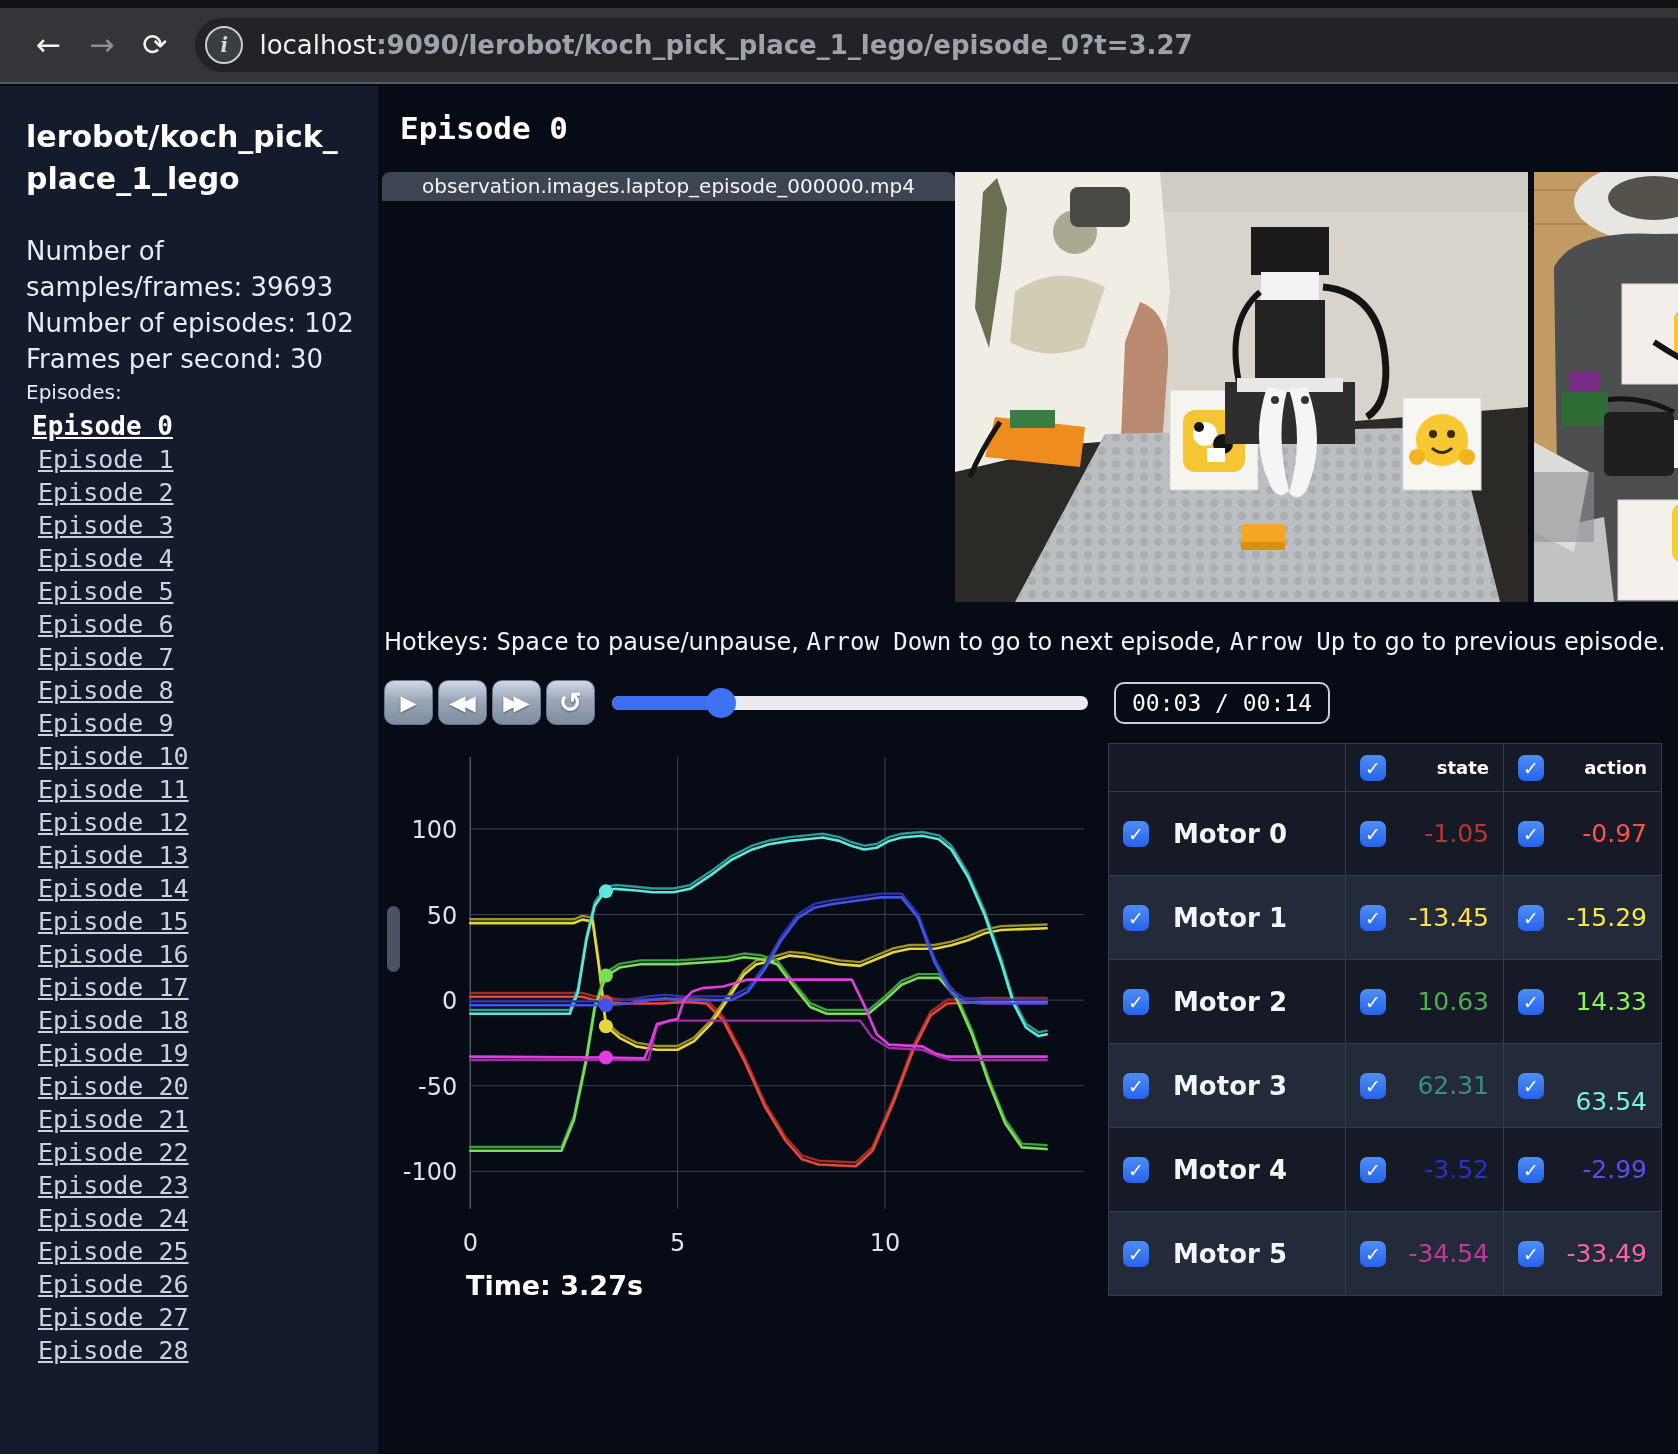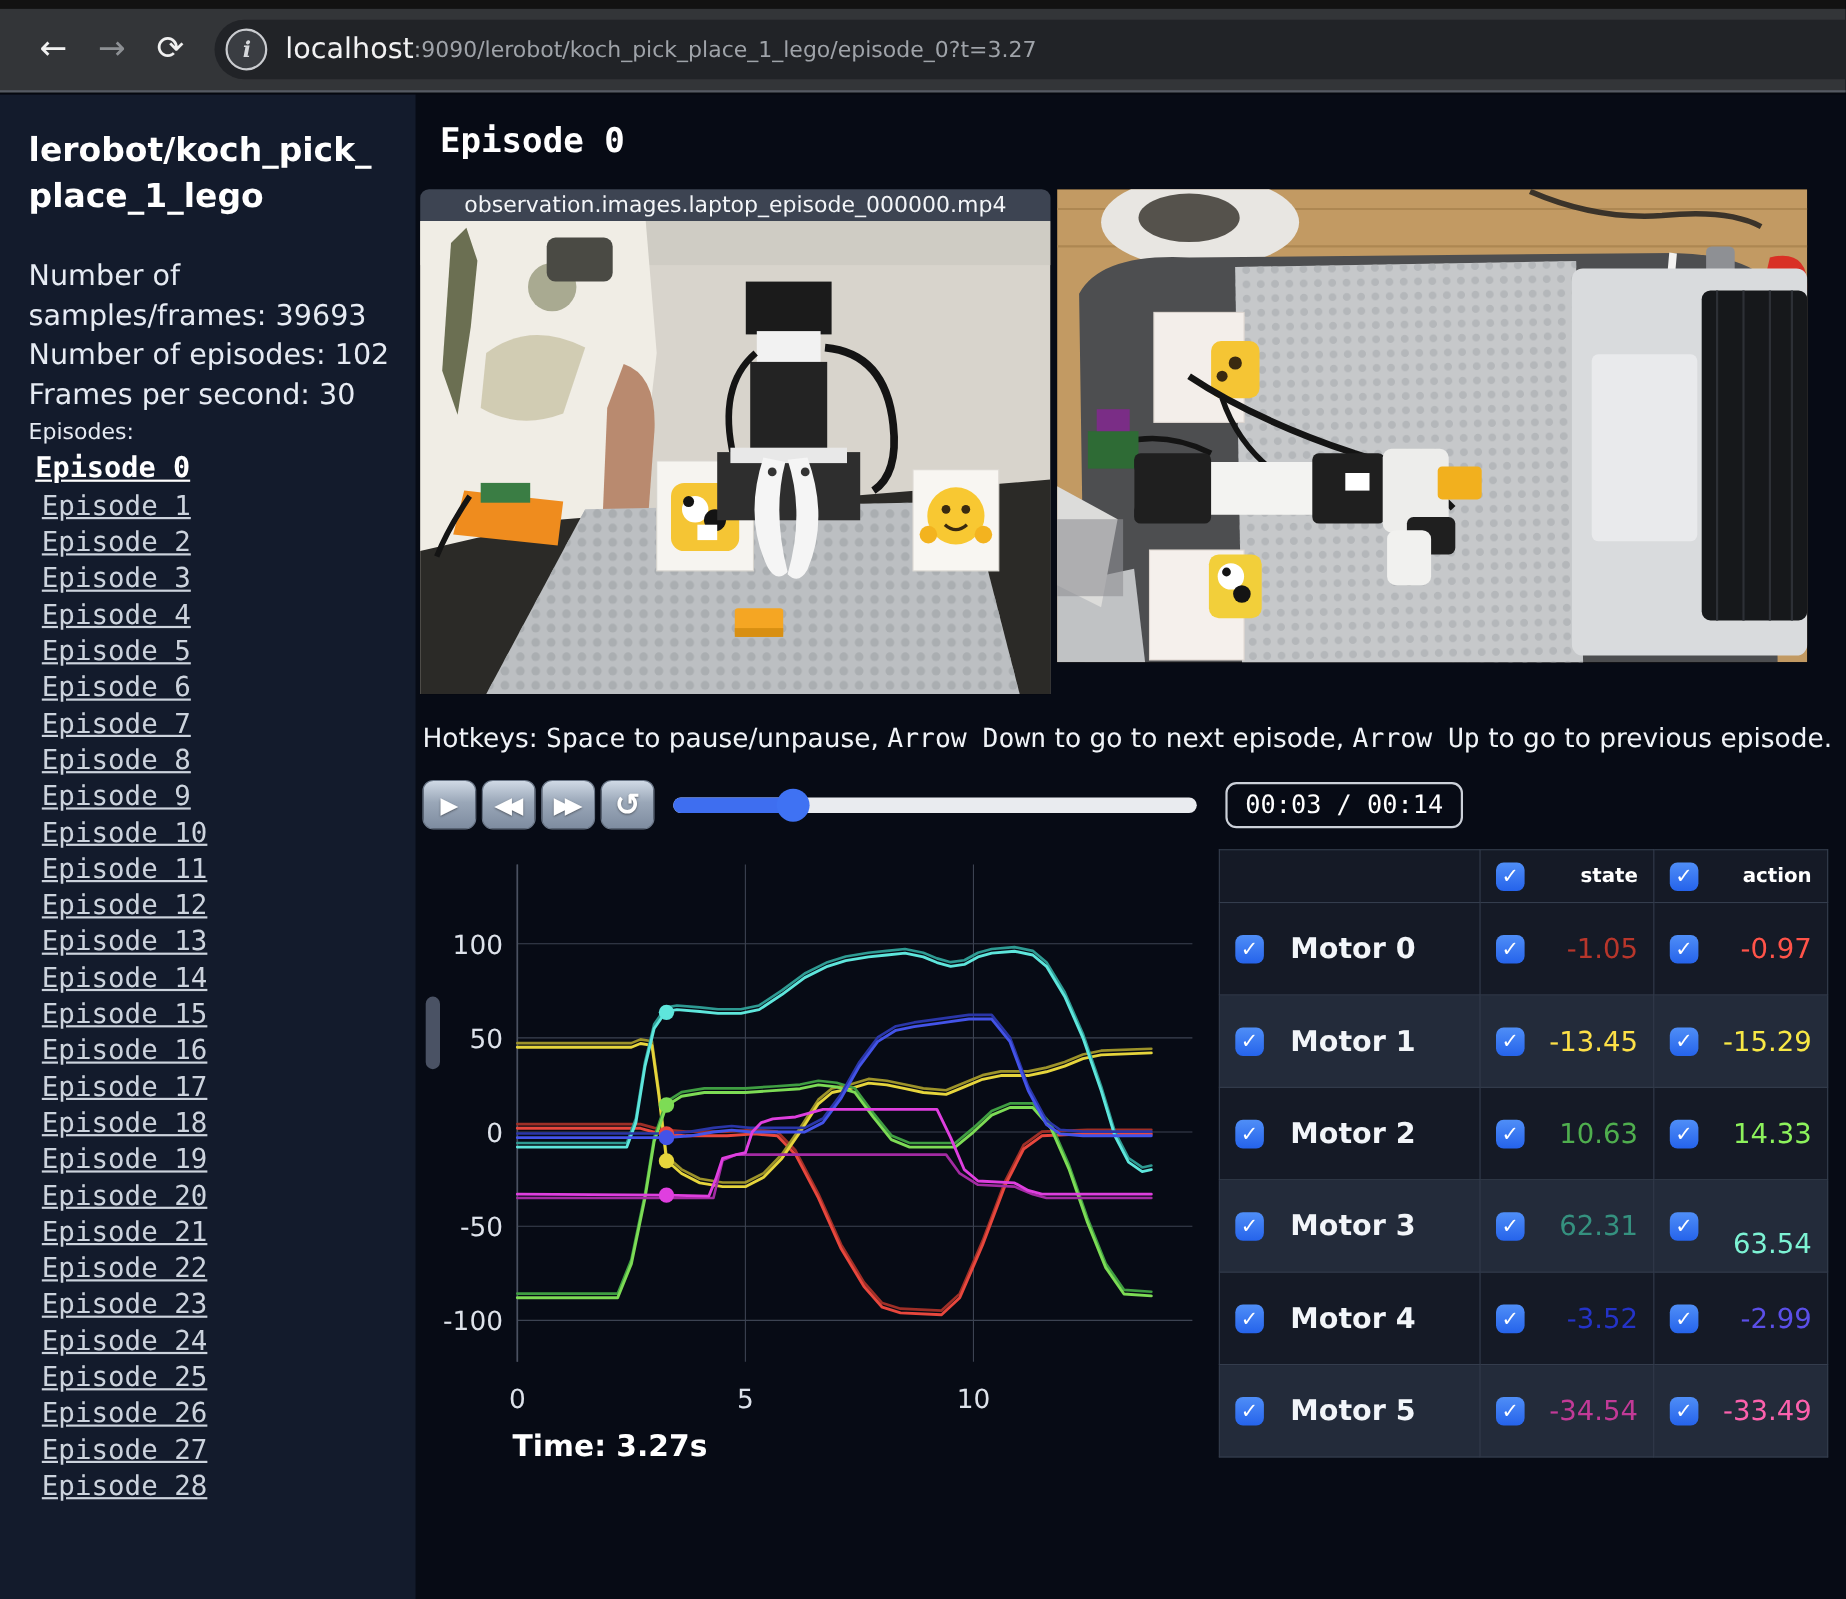--- a/index.html
+++ b/index.html
@@ -13,38 +13,38 @@
   .nav-btn{font-size:30px;line-height:1;background:none;border:none;cursor:pointer;
            padding:6px 14px;color:#f1f1f1;font-family:"DejaVu Sans",sans-serif;}
   .nav-btn.dim{color:#8d9094;}
   .url-pill{flex:1;height:54px;margin-left:14px;background:#212327;border-radius:27px 0 0 27px;
             display:flex;align-items:center;padding-left:10px;min-width:0;}
   .info-badge{width:38px;height:38px;border-radius:50%;background:#3a3d42;color:#d6d8db;
               display:flex;align-items:center;justify-content:center;font-size:20px;
               font-family:"DejaVu Serif","Liberation Serif",serif;font-style:italic;font-weight:bold;
               border:2px solid #caccd0;box-sizing:border-box;margin-right:16px;flex:0 0 auto;}
   .url-host{font-size:26px;color:#f2f2f3;}
-  .url-rest{font-size:20px;color:#9fa3a9;white-space:nowrap;overflow:hidden;}
+  .url-rest{font-size:26px;color:#9fa3a9;white-space:nowrap;overflow:hidden;font-weight:bold;}
   
   .content{position:absolute;top:86px;left:0;width:1678px;height:1368px;display:flex;}
   .sidebar{width:378px;box-sizing:border-box;background:#131b2c;padding:30px 24px 0 26px;flex:0 0 auto;}
   .main{flex:1;background:#070b15;padding:20px 0 0 4px;position:relative;min-width:0;}
   
   .ds-title{font-size:30px;font-weight:bold;color:#fff;word-break:break-all;line-height:1.4;margin:0 0 34px 0;}
   .stat-line{font-size:26px;line-height:1.38;color:#e6ebf3;}
   .episodes-heading{font-size:20px;color:#e6ebf3;margin-top:2px;}
   .ep-list{display:flex;flex-direction:column;margin-top:6px;}
   .ep{font-family:"DejaVu Sans Mono","Liberation Mono",monospace;font-size:25px;line-height:33px;
       color:#ccd3dd;text-decoration:underline;margin-left:12px;width:max-content;}
   .ep.active{font-weight:bold;color:#fff;margin-left:6px;font-size:26px;}
   
   h1.page-title{font-family:"DejaVu Sans Mono","Liberation Mono",monospace;font-size:31px;
       color:#fff;margin:4px 0 0 18px;font-weight:bold;}
   .videos{display:flex;gap:6px;margin-top:26px;}
-  .video-fig{display:flex;flex-direction:column;}
+  .video-fig{display:flex;flex-direction:row;}
   .video-title{background:#3d4452;color:#f3f5f8;font-size:20px;line-height:29px;height:29px;
       text-align:center;border-radius:8px 8px 0 0;white-space:nowrap;overflow:hidden;}
   .video-scene{display:block;background:#000;}
   .scroll-pill{position:absolute;left:9px;top:820px;width:13px;height:66px;border-radius:7px;background:#4a5264;}
   .hotkeys{font-size:24px;color:#f0f3f7;margin:26px 0 0 2px;}
   .hotkeys .key{font-family:"DejaVu Sans Mono","Liberation Mono",monospace;}
   .controls{display:flex;align-items:center;margin:24px 0 0 2px;}
   .ctrl-btn{width:49px;height:45px;border-radius:10px;border:1px solid #6b7788;
       background:linear-gradient(180deg,#cfd9e5 0%,#9aa7b8 45%,#7e8ca0 100%);
       color:#fff;font-size:21px;font-weight:bold;margin-right:5px;cursor:pointer;

